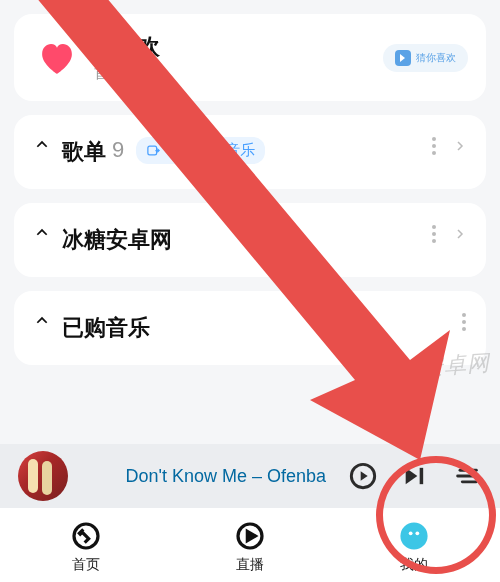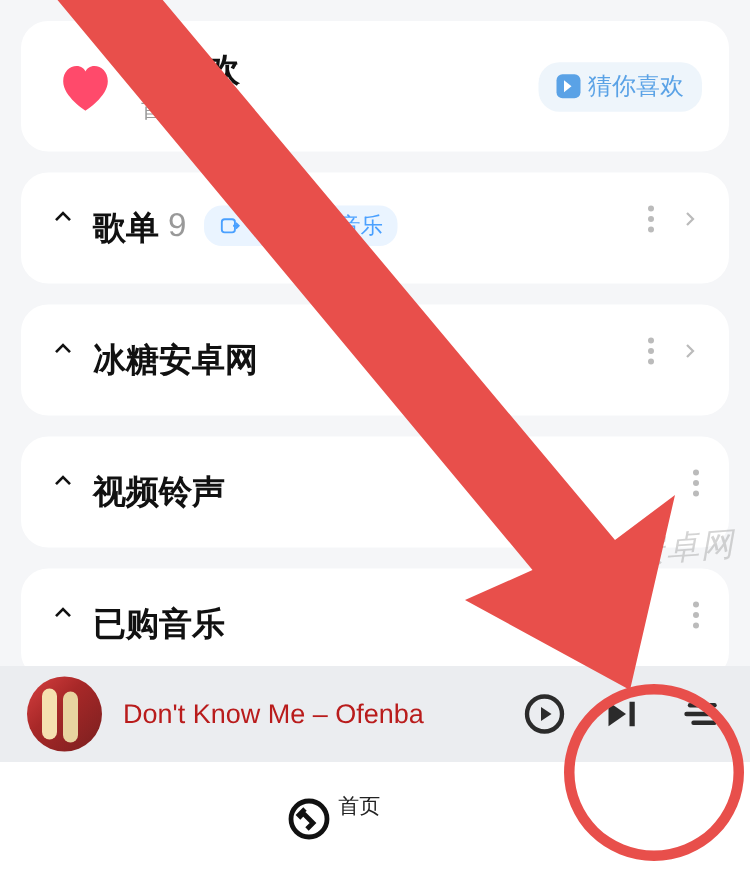--- a/index.html
+++ b/index.html
@@ -34,21 +34,21 @@
     .heart svg { width: 42px; height: 42px; }
     .like-text .title { font-size: 22px; font-weight: 700; color: #111; }
     .like-text .sub { font-size: 15px; color: #999; margin-top: 2px; }
     
     .guess {
       position: absolute; right: 18px; top: 50%; transform: translateY(-50%);
       background: #eef5fb;
       color: #5aa2e6;
       padding: 6px 12px;
       border-radius: 14px;
-      font-size: 16px;
+      font-size: 10px;
       display: flex; align-items: center; gap: 5px;
     }
     .guess-icon {
       width: 16px; height: 16px;
       background: #5aa2e6;
       border-radius: 4px;
       position: relative;
     }
     .guess-icon::after {
       content: ""; position: absolute;
@@ -106,37 +106,38 @@
       position: relative; overflow: hidden;
       flex-shrink: 0;
     }
     .album::after {
       content: ""; position: absolute; left: 10px; top: 8px;
       width: 10px; height: 34px; background: #f5e0b0;
       border-radius: 5px;
       box-shadow: 14px 2px 0 0 #e8d4a0;
     }
     .track {
-      font-size: 18px; color: #b91c1c;
+      font-size: 18px; color: #0369a1;
       white-space: nowrap; overflow: hidden; text-overflow: ellipsis;
       flex: 1;
+      text-align: right;
     }
     .player-controls { display: flex; align-items: center; gap: 22px; margin-left: 8px; }
     .pctl { width: 30px; height: 30px; display: flex; align-items: center; justify-content: center; color: #2b2b2b; }
     .pctl svg { width: 28px; height: 28px; }
     
     .bottom-nav {
       position: absolute; bottom: 0; left: 0; right: 0;
       height: 74px;
       background: #fff;
       display: flex; justify-content: space-around; align-items: center;
       padding: 6px 4px 4px;
     }
     .nav-item {
-      display: flex; flex-direction: row; 
+      display: flex; flex-direction: column; align-items: center;
       gap: 3px;
       width: 25%;
     }
     .nav-icon { width: 34px; height: 34px; display: flex; align-items: center; justify-content: center; }
     .nav-icon svg { width: 32px; height: 32px; }
     .nav-label { font-size: 14px; color: #222; }
     .nav-item.active .nav-icon svg { color: #3cc6e6; }
     
     .annotation-arrow {
       position: absolute;
@@ -230,35 +231,20 @@
           <span></span>
         </div>
       <div class="chev-right">
         <svg viewBox="0 0 24 24" fill="none" stroke="currentColor" stroke-width="3">
             <polyline points="8,4 16,12 8,20"></polyline>
           </svg>
       </div>
     </div>
   </div>
 
-  <div class="card row">
-    <span class="chevron-up">
-      <svg viewBox="0 0 24 24" fill="none" stroke="currentColor" stroke-width="3">
-          <polyline points="4,15 12,7 20,15"></polyline>
-        </svg>
-    </span>
-    <span class="row-title">视频铃声</span>
-    <div class="row-right">
-      <div class="dots">
-          <span></span>
-          <span></span>
-          <span></span>
-        </div>
-    </div>
-  </div>
 
   <div class="card row">
     <span class="chevron-up">
       <svg viewBox="0 0 24 24" fill="none" stroke="currentColor" stroke-width="3">
           <polyline points="4,15 12,7 20,15"></polyline>
         </svg>
     </span>
     <span class="row-title">已购音乐</span>
     <div class="row-right">
       <div class="dots">
@@ -299,20 +285,39 @@
 <div class="bottom-nav">
   <div class="nav-item">
     <div class="nav-icon">
       <svg viewBox="0 0 24 24" fill="none" stroke="#111" stroke-width="2.4">
           <circle cx="12" cy="12" r="9"></circle>
           <path d="M10 7l-3 3 1.5 1.5M11 17l3-3-5-5"></path>
         </svg>
     </div>
     <div class="nav-label">首页</div>
   </div>
+  <div class="nav-item">
+    <div class="nav-icon">
+      <svg viewBox="0 0 24 24" fill="none" stroke="#111" stroke-width="2.4">
+          <circle cx="12" cy="12" r="9"></circle>
+          <polygon points="10,8.5 16,12 10,15.5" fill="#111"></polygon>
+        </svg>
+    </div>
+    <div class="nav-label">直播</div>
+  </div>
+  <div class="nav-item active">
+    <div class="nav-icon">
+      <svg viewBox="0 0 24 24" fill="none" stroke="#3cc6e6" stroke-width="2.4">
+          <circle cx="12" cy="12" r="9" fill="#3cc6e6"></circle>
+          <circle cx="9.5" cy="10" r="1.4" fill="#fff" stroke="none"></circle>
+          <circle cx="14.5" cy="10" r="1.4" fill="#fff" stroke="none"></circle>
+        </svg>
+    </div>
+    <div class="nav-label">我的</div>
+  </div>
 </div>
 
 <svg class="annotation-arrow" viewBox="0 0 520 540">
   <defs></defs>
   <polygon points="35,0 105,0 440,400 480,370 450,500 340,440 385,420" fill="#e84f4b"></polygon>
 </svg>
 <div class="annotation-circle"></div>
 
 <div class="watermark">冰糖安卓网</div>
 

